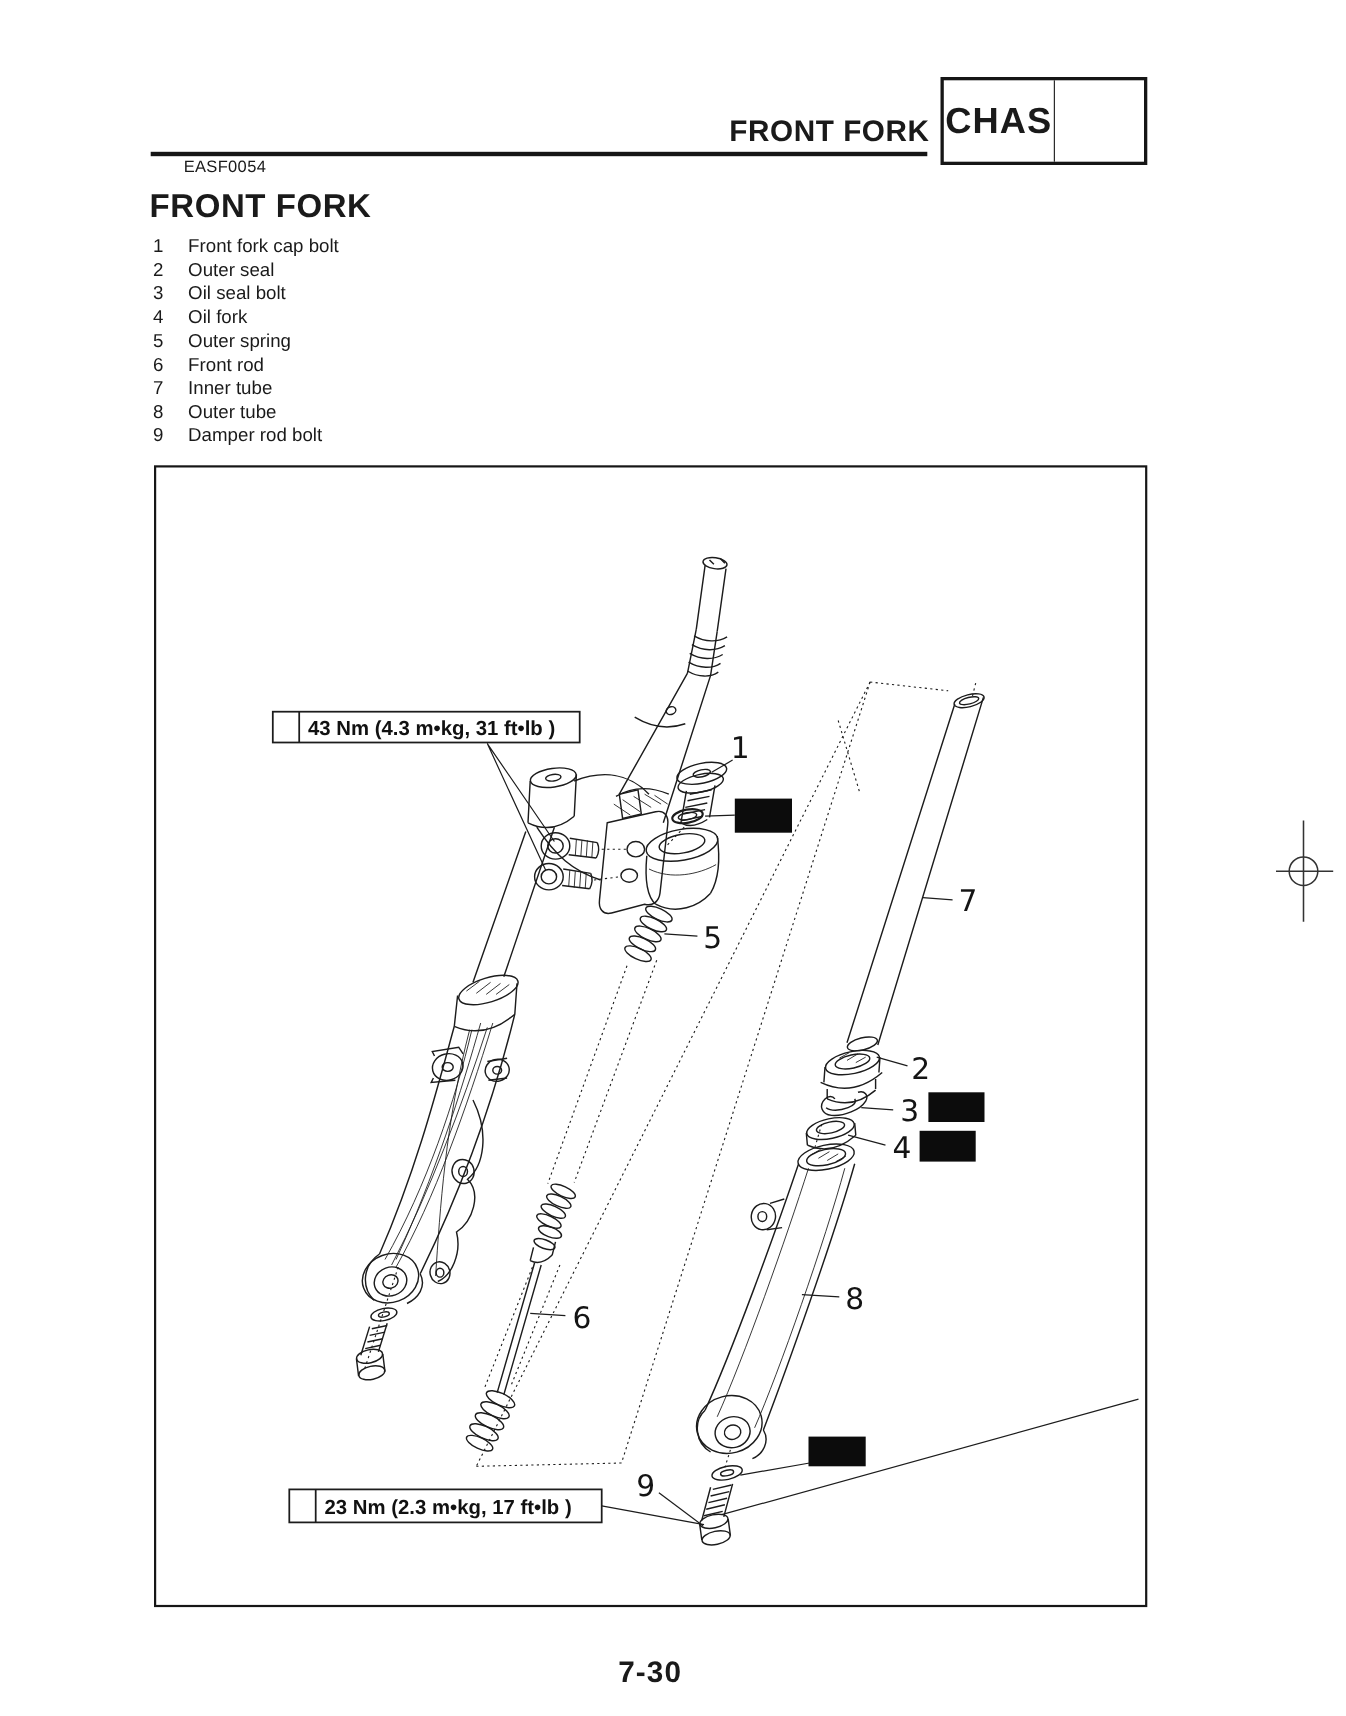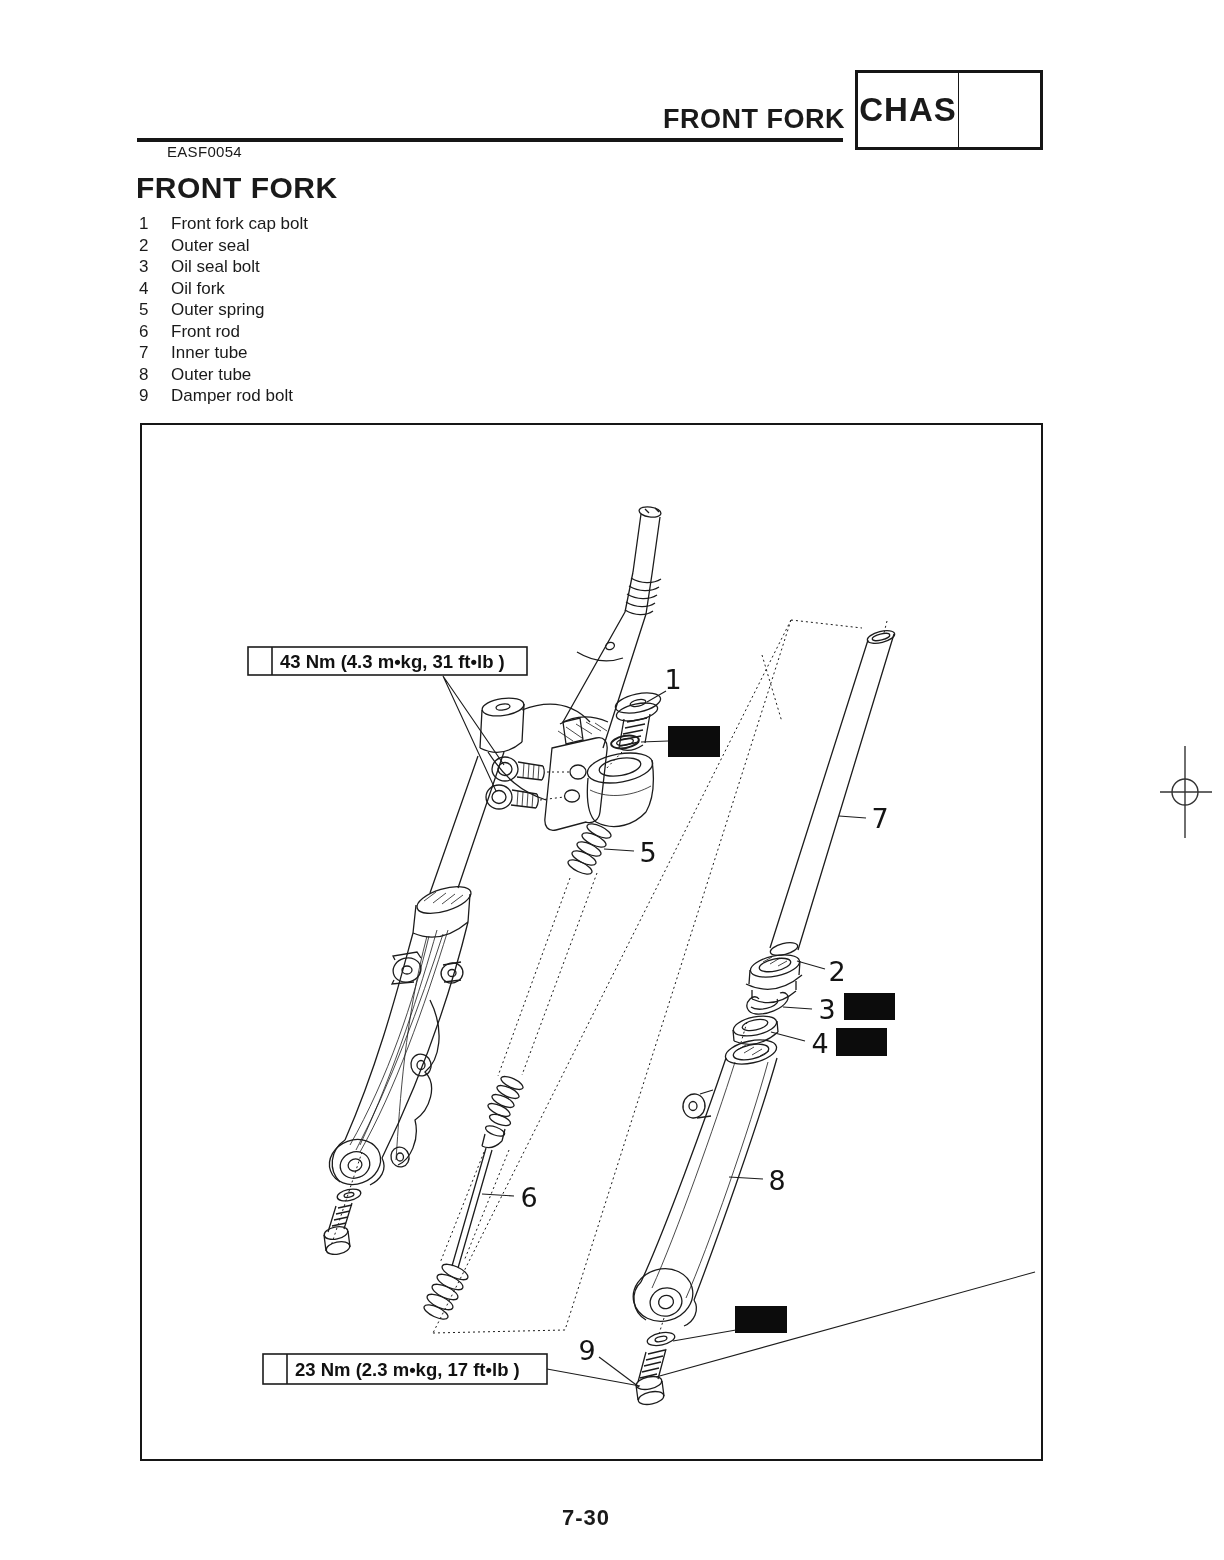--- a/index.html
+++ b/index.html
@@ -29,21 +29,21 @@
   .ln,.th,.dt,.ldr{fill:none;stroke:#1c1c1c;}
   .ln{stroke-width:1.3px;}
   .th{stroke-width:.8px;}
   .dt{stroke-width:1px;stroke-dasharray:2,3;}
   .ldr{stroke-width:1.1px;}
   .blk{fill:#0c0c0c;stroke:none;}
   .callout{font-family:"DejaVu Sans",sans-serif;font-size:27px;fill:#141414;}
   .tq{font-size:18.5px;font-weight:bold;fill:#111;}
   .tqbox{fill:none;stroke:#1c1c1c;stroke-width:1.6px;}
   
-  .page-num{left:562px;top:1505px;font-size:22px;font-weight:bold;letter-spacing:1px;}
+  .page-num{left:562px;top:1505px;font-size:27px;font-weight:bold;letter-spacing:1px;}
 </style>
 </head>
 <body>
 
 <div class="abs page-topic">FRONT FORK</div>
 <div class="abs head-rule"></div>
 <div class="abs chas-box">
   <div class="chas-cell">CHAS</div>
   <div class="chas-empty"></div>
 </div>

